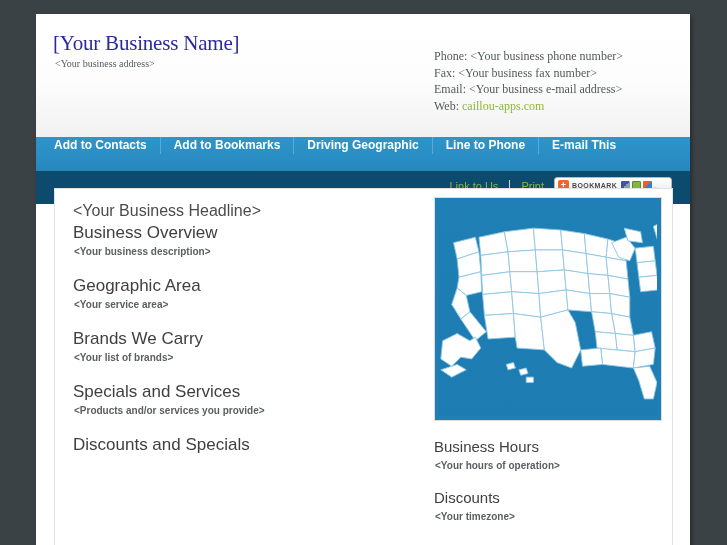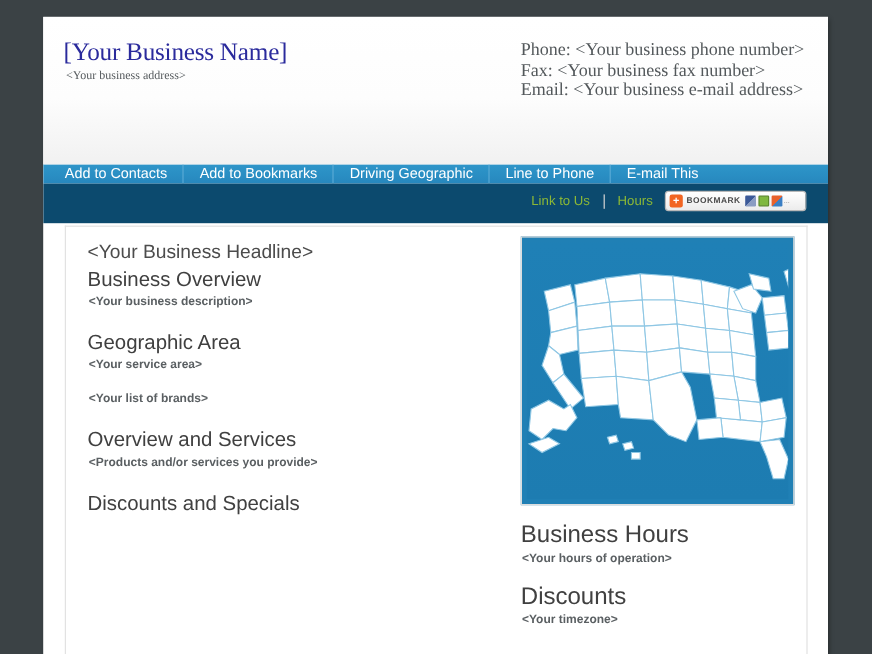--- a/index.html
+++ b/index.html
@@ -35,38 +35,39 @@
     white-space: nowrap;
   }
   .biz-address {
     position: absolute;
     left: 19px; top: 44px;
     font-size: 10px;
     color: #555a5d;
   }
   .contact-block {
     position: absolute;
-    left: 398px; top: 20px;
-    font-size: 15px;
+    left: 398px; top: 34px;
+    font-size: 12px;
     color: #53585b;
     line-height: 16.6px;
   }
   .contact-row { white-space: nowrap; }
   .web-link {
     color: #8cb836;
     text-decoration: none;
   }
   
   .navbar {
-    height: 16px;
+    height: 34px;
     background: linear-gradient(to bottom, #2f95c9 0%, #2a8fc4 50%, #2787bd 100%);
     display: flex;
-    align-items: flex-end;
+    align-items: flex-start;
     padding-left: 5px;
     box-sizing: border-box;
+    font-weight: bold;
   }
   .nav-item {
     color: #ffffff;
     font-size: 12px;
     padding: 0 13px;
     line-height: 17px;
     border-right: 1px solid #59aad5;
     cursor: pointer;
     white-space: nowrap;
   }
@@ -190,52 +191,56 @@
     padding: 4px;
   }
   .map-inner {
     width: 100%; height: 100%;
     background: linear-gradient(to bottom, #1f80b6 0%, #1d7cb1 100%);
     position: relative;
     overflow: hidden;
   }
   .map-inner svg { display: block; width: 100%; height: 100%; }
   .right-sections { margin-top: 14px; }
-  .right-sections .sec-title { font-size: 20px; }
+  .right-sections .sec-title { font-size: 15px; }
   .right-sections .section { margin-bottom: 15px; }
 </style>
 </head>
 <body>
 
 <div id="page">
 
   <div class="header">
     <div class="biz-name">[Your Business Name]</div>
     <div class="biz-address">&lt;Your business address&gt;</div>
 
     <div class="contact-block">
       <div class="contact-row">Phone: &lt;Your business phone number&gt;</div>
       <div class="contact-row">Fax: &lt;Your business fax number&gt;</div>
       <div class="contact-row">Email: &lt;Your business e-mail address&gt;</div>
+      <div class="contact-row">
+        <span>Web:</span>
+        <a class="web-link" href="#">caillou-apps.com</a>
+      </div>
     </div>
   </div>
 
   <div class="navbar">
     <div class="nav-item">Add to Contacts</div>
     <div class="nav-item">Add to Bookmarks</div>
     <div class="nav-item">Driving Geographic</div>
     <div class="nav-item">Line to Phone</div>
     <div class="nav-item">E-mail This</div>
   </div>
 
   <div class="util-row">
     <div class="util-links">
       <a class="util-link" href="#">Link to Us</a>
       <div class="util-sep"></div>
-      <a class="util-link" href="#">Hours</a>
+      <a class="util-link" href="#">Print</a>
     </div>
 
     <div class="bookmark-widget">
       <div class="bm-plus">+</div>
       <div class="bm-text">BOOKMARK</div>
       <div class="bm-icons">
         <div class="bm-ico i1"></div>
         <div class="bm-ico i2"></div>
         <div class="bm-ico i3"></div>
       </div>
@@ -254,25 +259,26 @@
           <div class="sec-body">&lt;Your business description&gt;</div>
         </div>
 
         <div class="section">
           <h2 class="sec-title">Geographic Area</h2>
           <div class="sec-body">&lt;Your service area&gt;</div>
         </div>
 
 
         <div class="section">
+          <h2 class="sec-title">Brands We Carry</h2>
           <div class="sec-body">&lt;Your list of brands&gt;</div>
         </div>
 
         <div class="section">
-          <h2 class="sec-title">Overview and Services</h2>
+          <h2 class="sec-title">Specials and Services</h2>
           <div class="sec-body">&lt;Products and/or services you provide&gt;</div>
         </div>
 
         <div class="section">
           <h2 class="sec-title">Discounts and Specials</h2>
         </div>
       </div>
 
       <div class="col-right">
         <div class="map-frame">

